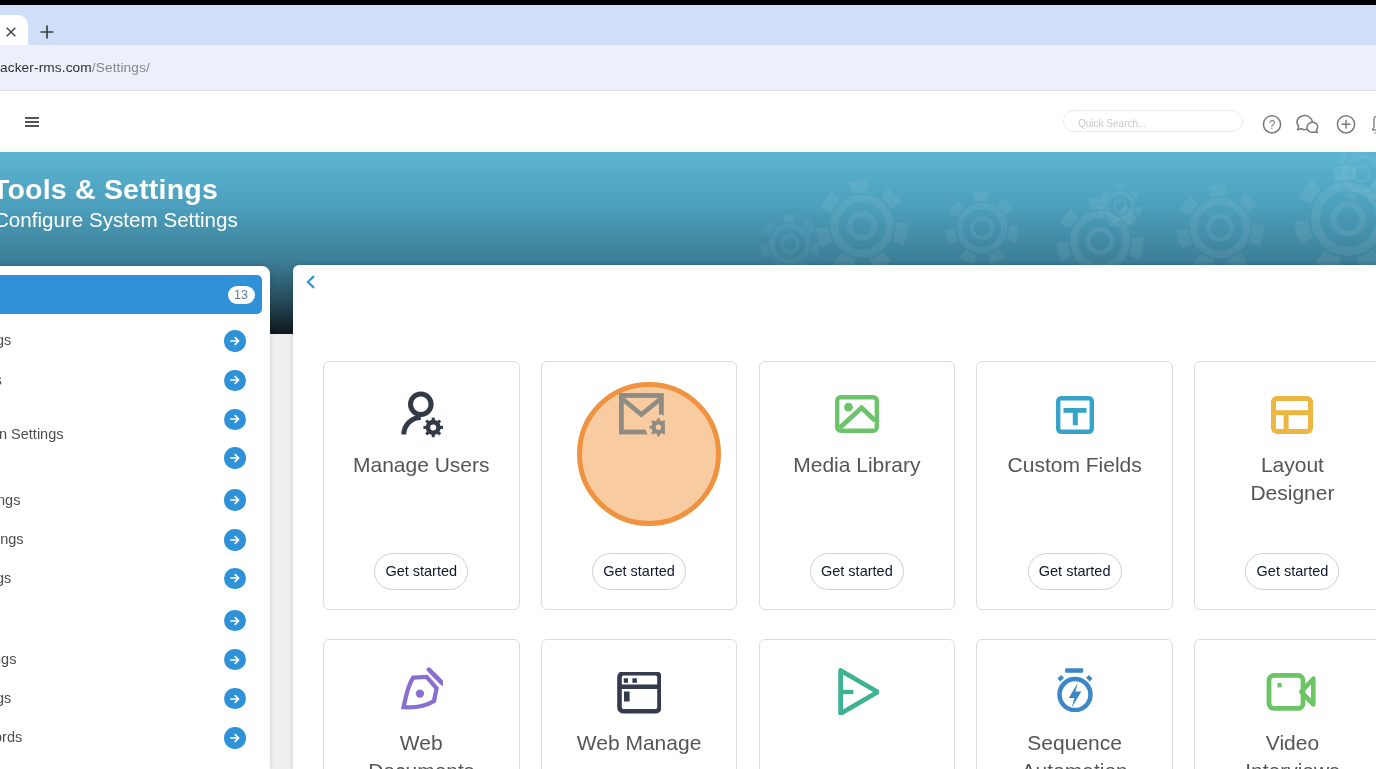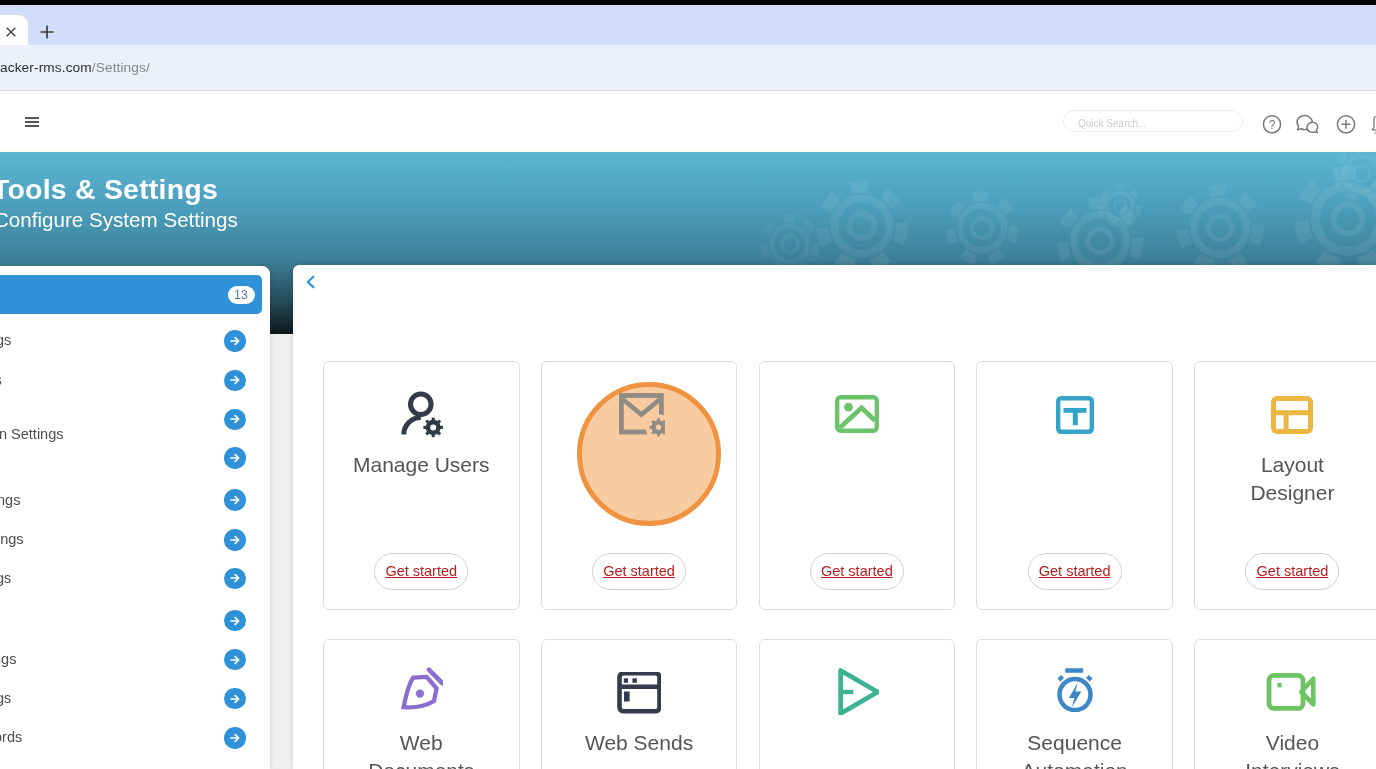--- a/index.html
+++ b/index.html
@@ -45,22 +45,22 @@
   
   #main { left:293px; top:265px; width:1100px; height:504px; background:#fff; border-radius:6px 0 0 0;
           box-shadow:0 0 5px rgba(0,0,0,0.15); }
   #note { left:27px; top:29px; font-size:14.8px; font-weight:bold; color:#999; letter-spacing:0.1px; }
 
   .card { position:absolute; width:196.5px; height:249px; background:#fff; border:1px solid #dcdcdc; border-radius:6px; }
   .card .icon { position:absolute; left:50%; transform:translateX(-50%); }
   .card .lbl { position:absolute; top:88.5px; left:0; right:0; text-align:center; line-height:28px;
                font-size:21px; color:#555; }
   .card .gs { position:absolute; top:191px; left:50%; transform:translateX(-50%); width:94px; height:37px;
-              border:1px solid #cfcfcf; border-radius:19px; font-size:14.5px; color:#b91c1c;
-              text-align:center; line-height:35px; background:#fff; white-space:nowrap;text-decoration:underline; }
+              border:1px solid #cfcfcf; border-radius:19px; font-size:14.5px; color:#0f172a;
+              text-align:center; line-height:35px; background:#fff; white-space:nowrap; }
 </style>
 </head>
 <body>
   <div class="abs" id="topblack"></div>
   <div class="abs" id="tabstrip">
     <div class="abs" id="tab"></div>
     <div class="abs" id="tabfill"></div>
     <div class="abs" id="tabfill2"></div>
     <svg class="abs" style="left:5px;top:21px" width="12" height="12" viewBox="0 0 12 12">
       <path d="M1.7 1.7 L10.3 10.3 M10.3 1.7 L1.7 10.3" stroke="#454a4f" stroke-width="1.5"></path>
@@ -243,28 +243,30 @@
         <circle cx="45.5" cy="34.3" r="2.7" fill="#f8cba1"></circle>
       </svg>
       <div class="gs">Get started</div>
     </div>
     <div class="card" style="left:465.6px;top:96px">
       <svg class="icon" style="top:33px" width="44" height="38" viewBox="0 0 44 38">
 <rect x="2.2" y="2.2" width="39.6" height="33.6" rx="3.5" fill="none" stroke="#6cc46a" stroke-width="4.4"></rect>
 <circle cx="13.5" cy="12.2" r="4.4" fill="#6cc46a"></circle>
 <path d="M4.8 32.8 L26.6 12.8 L40.2 25.8" fill="none" stroke="#6cc46a" stroke-width="4.8"></path>
       </svg>
+      <div class="lbl">Media Library</div>
       <div class="gs">Get started</div>
     </div>
     <div class="card" style="left:683.4px;top:96px">
       <svg class="icon" style="top:34px" width="38" height="38" viewBox="0 0 38 38">
 <rect x="2.2" y="2.2" width="33.6" height="33.6" rx="3" fill="none" stroke="#35a4c8" stroke-width="4.4"></rect>
 <rect x="7.5" y="12" width="23" height="4.8" fill="#35a4c8"></rect>
 <rect x="16.8" y="12" width="5" height="17.3" fill="#35a4c8"></rect>
       </svg>
+      <div class="lbl">Custom Fields</div>
       <div class="gs">Get started</div>
     </div>
     <div class="card" style="left:901.2px;top:96px">
       <svg class="icon" style="top:34px" width="42" height="38" viewBox="0 0 42 38">
 <rect x="2.5" y="2.5" width="37" height="33" rx="3.5" fill="none" stroke="#ecb740" stroke-width="5"></rect>
 <rect x="3" y="14.2" width="36" height="5" fill="#ecb740"></rect>
 <rect x="12.6" y="18" width="5" height="17.5" fill="#ecb740"></rect>
       </svg>
       <div class="lbl">Layout<br>Designer</div>
       <div class="gs">Get started</div>
@@ -278,21 +280,21 @@
       <div class="lbl">Web<br>Documents</div>
     </div>
     <div class="card" style="left:247.8px;top:374px">
       <svg class="icon" style="top:32px" width="44" height="44" viewBox="0 0 44 44">
 <rect x="2.5" y="1.2" width="40" height="38" rx="4" fill="none" stroke="#343b4d" stroke-width="4.6"></rect>
 <path d="M2.5 14.8 H42.5" stroke="#343b4d" stroke-width="4.6"></path>
 <rect x="6.8" y="6.3" width="4.2" height="4.5" fill="#343b4d"></rect>
 <rect x="15.4" y="6.3" width="4.5" height="4.5" fill="#343b4d"></rect>
 <rect x="7" y="19.5" width="5.6" height="10" fill="#343b4d"></rect>
       </svg>
-      <div class="lbl">Web Sends</div>
+      <div class="lbl">Web Manage</div>
     </div>
     <div class="card" style="left:465.6px;top:374px">
       <svg class="icon" style="top:27px" width="44" height="48" viewBox="0 0 44 48">
 <path d="M5.65 3.5 L42.65 25 L5.65 46.5 Z" fill="none" stroke="#3db393" stroke-width="4.8" stroke-linejoin="round"></path>
 <path d="M7 25 H18.3" stroke="#3db393" stroke-width="4.4"></path>
       </svg>
     </div>
     <div class="card" style="left:683.4px;top:374px">
       <svg class="icon" style="top:26px" width="44" height="46" viewBox="0 0 44 46">
 <rect x="12.2" y="2.2" width="18" height="4.6" rx="1" fill="#3b87c8"></rect>

